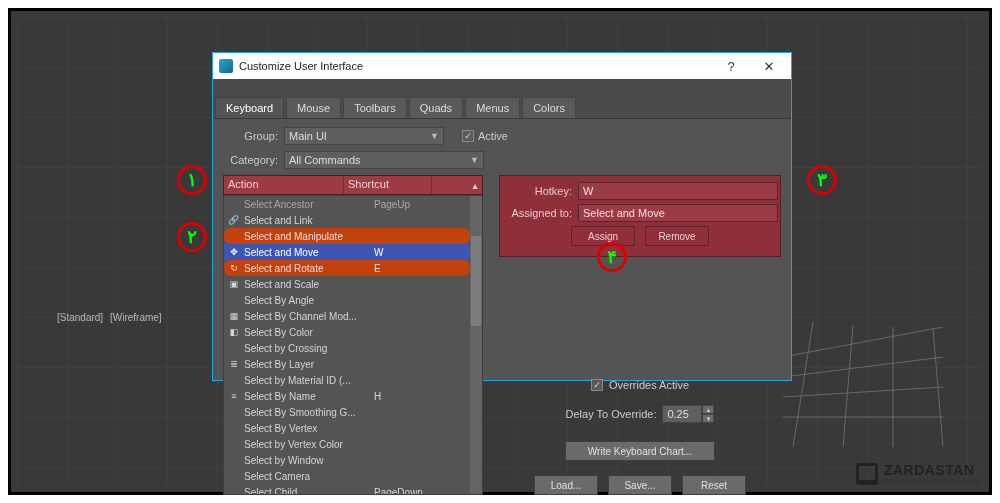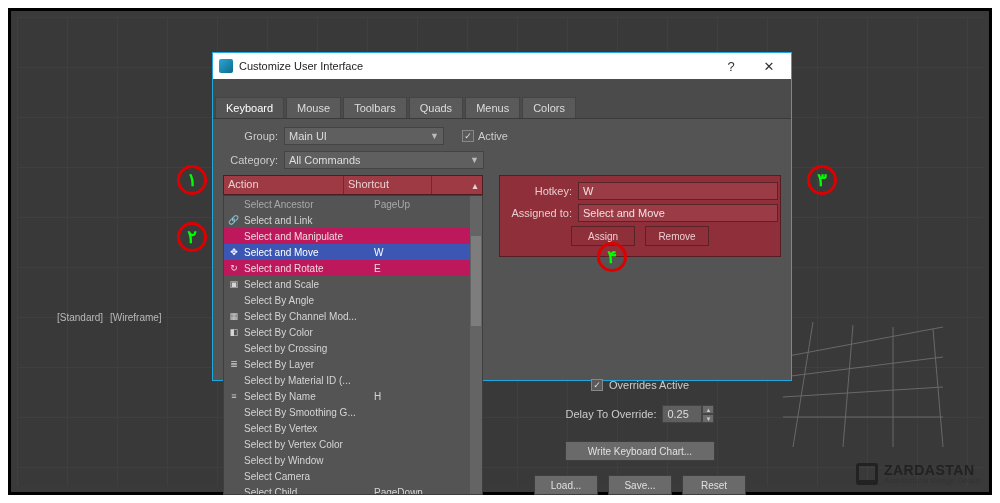--- a/index.html
+++ b/index.html
@@ -42,21 +42,21 @@
   .header-row .harrow { width: 14px; display:flex; align-items:center; justify-content:center; color:#e9d0d2; font-size:10px;}
   .listbox { flex: 1; background: #545454; border: 1px solid #3e3e3e; overflow: hidden; position: relative; }
   .scrollbar { position: absolute; right: 0; top: 0; bottom: 0; width: 12px; background: #646464; }
   .scroll-thumb { position: absolute; left: 1px; right: 1px; top: 40px; height: 90px; background: #7d7d7d; }
   .list { padding-right: 12px; }
   .li { display: flex; align-items: center; height: 16px; font-size: 10px; color: #d5d5d5; padding-left: 4px; }
   .li .ico { width: 12px; height: 12px; margin-right: 4px; display:inline-flex; align-items:center; justify-content:center; font-size:9px; }
   .li .act { flex: 0 0 130px; white-space: nowrap; overflow: hidden; text-overflow: ellipsis; }
   .li .sc { flex: 0 0 80px; }
   .li.dim { color: #a9a9a9; }
-  .li.hi-red { background: #be185d; color: #f0dadd; }
+  .li.hi-red { background: #c2410c; color: #f0dadd; border-radius: 6px; }
   .li.hi-blue { background: #3b57b3; color: #fff; }
 
   .rightcol { flex: 1; display: flex; flex-direction: column; gap: 6px; font-size: 11px; color: #ccc; }
   .hk-zone { background: #8e2f39; border: 1px solid #551e25; padding: 6px 2px 10px; }
   .hk-row { display: flex; align-items: center; gap: 6px; margin-bottom: 4px; }
   .hk-row label { width: 70px; text-align: right; color: #e6cccf; }
   .hk-input { flex: 1; height: 18px; border: 1px solid #5a2329; background: #9b3b45; color: #f0e1e3; padding: 0 4px; font-size: 11px; display:flex; align-items:center;}
   .btnrow { display: flex; gap: 10px; justify-content: center; margin-top: 4px; }
   .btn { min-width: 64px; height: 20px; border: 1px solid #3e3e3e; background: #6a6a6a; color: #e0e0e0; font-size: 10px; display: inline-flex; align-items: center; justify-content: center; cursor: pointer; padding: 0 10px; }
   .hk-zone .btn { background: #8e2f39; border-color: #5a2329; color: #eacfd2; }

